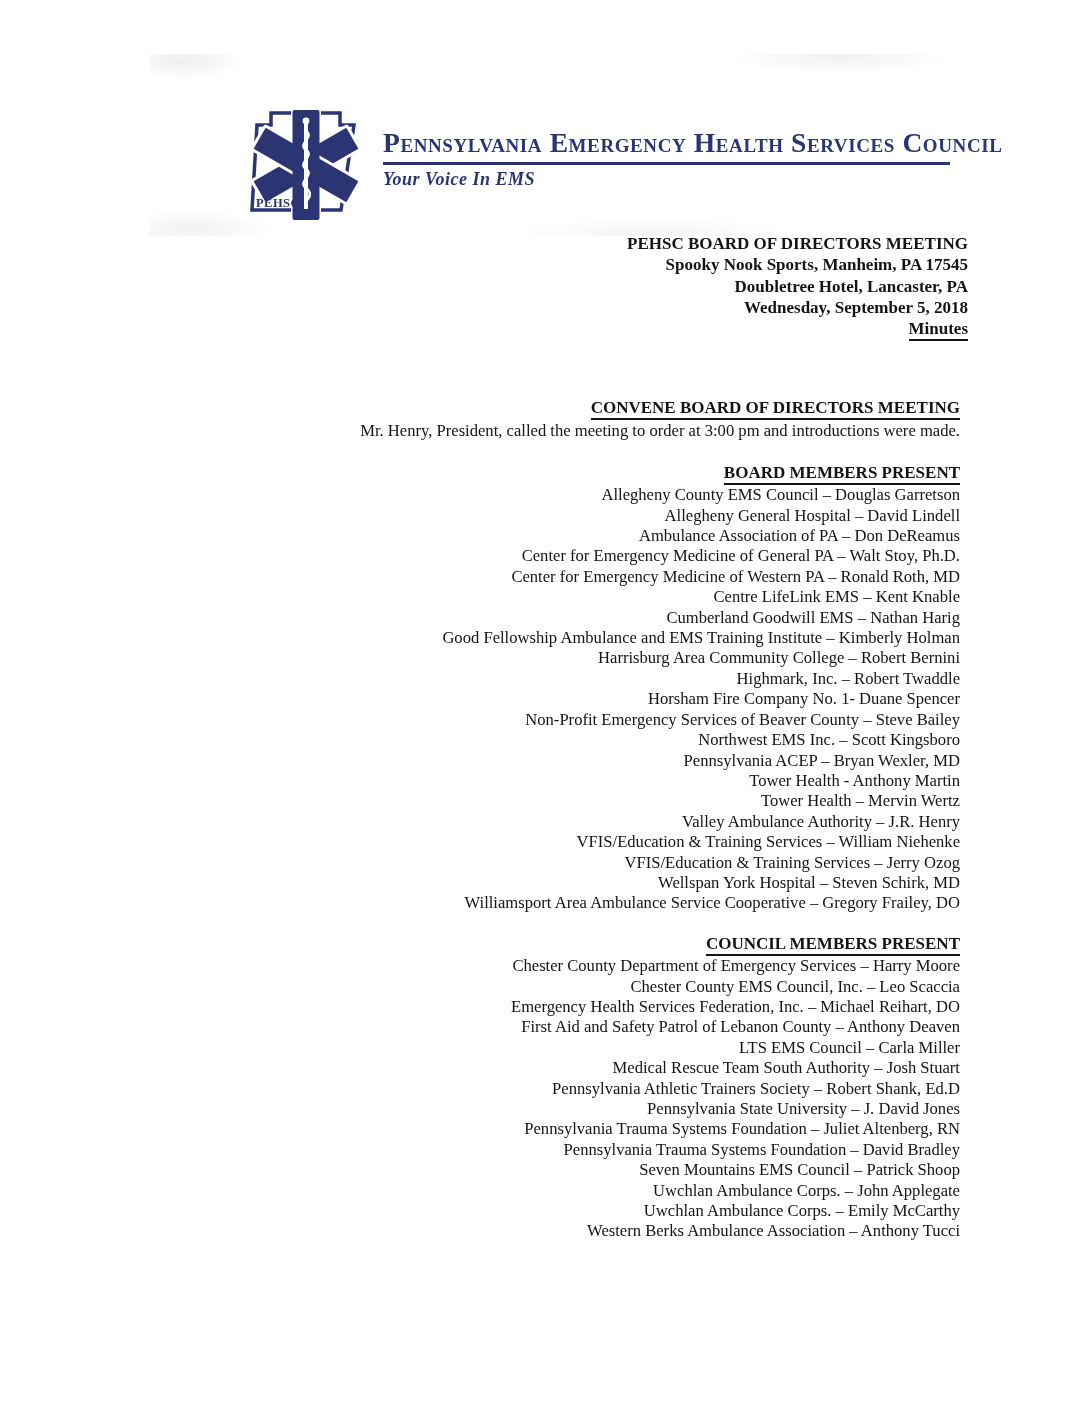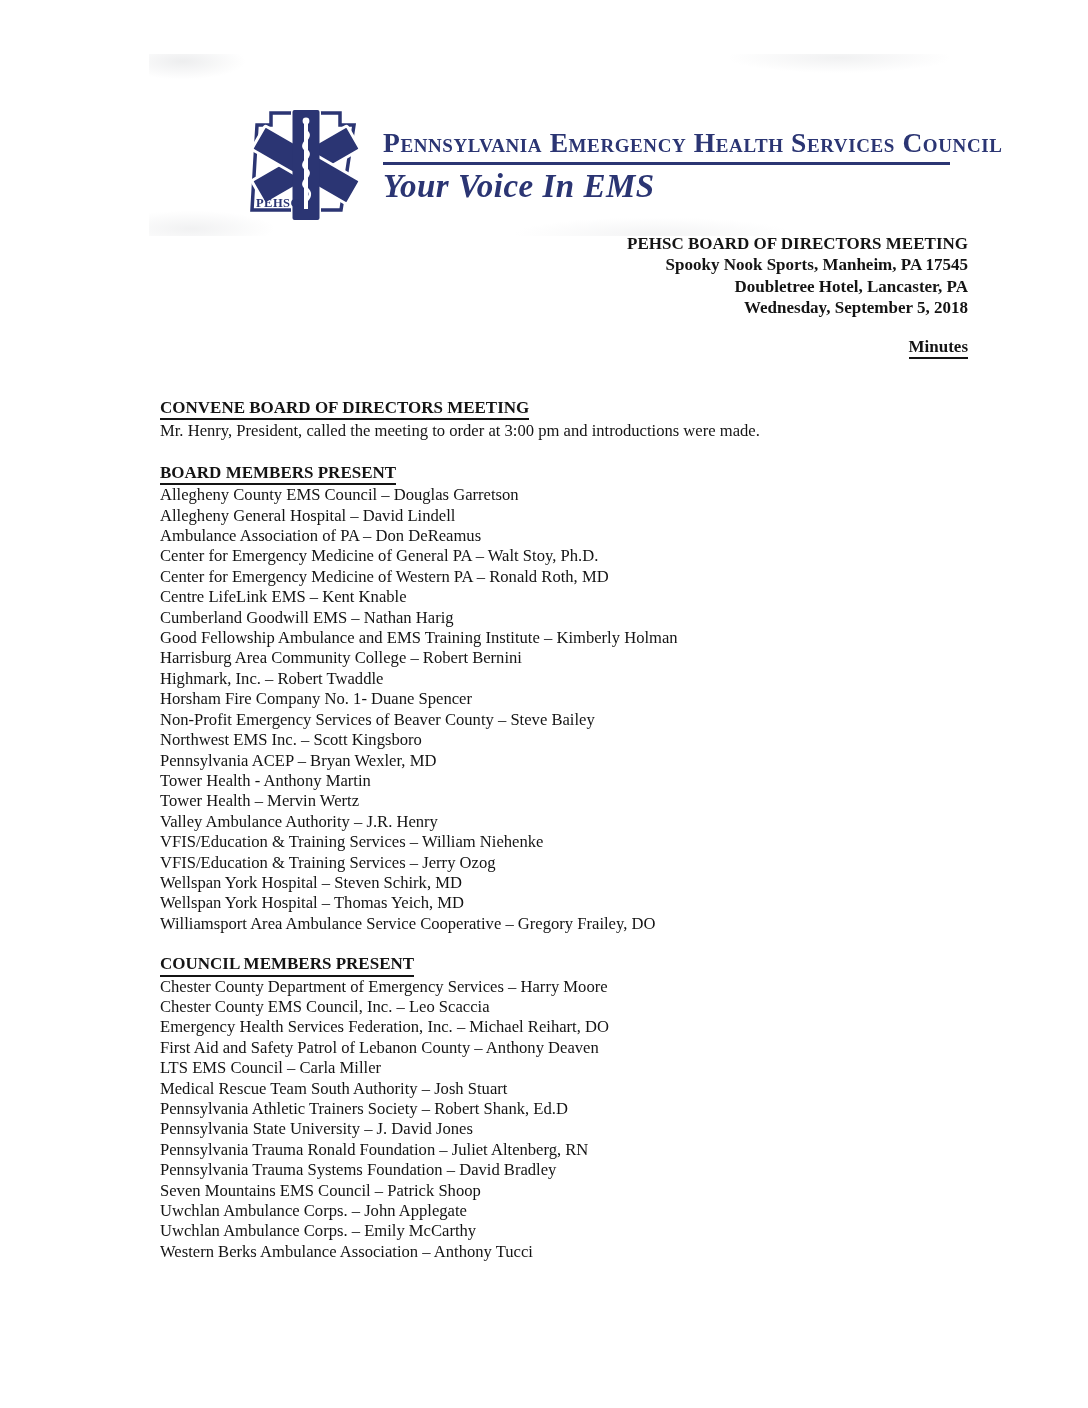--- a/index.html
+++ b/index.html
@@ -50,54 +50,53 @@
     letter-spacing: 0.6px;
     white-space: nowrap;
     font-family: Liberation Serif, serif;
   }
   .head-rule {
     margin-top: 4px;
     height: 3px;
     width: 567px;
   }
   .tagline {
-    margin-top: 7px;
     font-style: italic;
     font-weight: 700;
-    font-size: 33px;
+    font-size: 18px;
     line-height: 28px;
     letter-spacing: 0.5px;
   }
 
   
   .title-block {
     position: absolute;
     left: 160px; top: 233px;
     width: 808px;
     text-align: right;
     font-weight: 700;
     font-size: 17px;
     line-height: 21.3px;
   }
   .doc-type {
-    margin-top: 18px;
   }
   .doc-type span {
     display: inline-block;
     border-bottom: 2px solid #141414;
     padding-bottom: 0px;
   }
 
   
   .content {
     position: absolute;
     left: 160px; top: 398px;
     width: 800px;
     font-size: 16.6px;
     line-height: 20.4px;
+    text-align: right;
   }
   .section-heading {
     font-weight: 700;
     font-size: 17px;
   }
   .section-heading span {
     display: inline-block;
     border-bottom: 2px solid #141414;
     padding-bottom: 0px;
   }
@@ -181,39 +180,38 @@
           <div>Horsham Fire Company No. 1- Duane Spencer</div>
           <div>Non-Profit Emergency Services of Beaver County – Steve Bailey</div>
           <div>Northwest EMS Inc. – Scott Kingsboro</div>
           <div>Pennsylvania ACEP – Bryan Wexler, MD</div>
           <div>Tower Health - Anthony Martin</div>
           <div>Tower Health – Mervin Wertz</div>
           <div>Valley Ambulance Authority – J.R. Henry</div>
           <div>VFIS/Education &amp; Training Services – William Niehenke</div>
           <div>VFIS/Education &amp; Training Services – Jerry Ozog</div>
           <div>Wellspan York Hospital – Steven Schirk, MD</div>
-          <div>Wellspan York Hospital – Thomas Yeich, MD</div>
           <div>Williamsport Area Ambulance Service Cooperative – Gregory Frailey, DO</div>
         </div>
     </div>
 
     <div class="members-section" style="margin-top:20px">
       <div class="section-heading">
         <span>COUNCIL MEMBERS PRESENT</span>
       </div>
       <div class="member-list">
           <div>Chester County Department of Emergency Services – Harry Moore</div>
           <div>Chester County EMS Council, Inc. – Leo Scaccia</div>
           <div>Emergency Health Services Federation, Inc. – Michael Reihart, DO</div>
           <div>First Aid and Safety Patrol of Lebanon County – Anthony Deaven</div>
           <div>LTS EMS Council – Carla Miller</div>
           <div>Medical Rescue Team South Authority – Josh Stuart</div>
           <div>Pennsylvania Athletic Trainers Society – Robert Shank, Ed.D</div>
           <div>Pennsylvania State University – J. David Jones</div>
-          <div>Pennsylvania Trauma Ronald Foundation – Juliet Altenberg, RN</div>
+          <div>Pennsylvania Trauma Systems Foundation – Juliet Altenberg, RN</div>
           <div>Pennsylvania Trauma Systems Foundation – David Bradley</div>
           <div>Seven Mountains EMS Council – Patrick Shoop</div>
           <div>Uwchlan Ambulance Corps. – John Applegate</div>
           <div>Uwchlan Ambulance Corps. – Emily McCarthy</div>
           <div>Western Berks Ambulance Association – Anthony Tucci</div>
         </div>
     </div>
 
   </div>
 </div>

